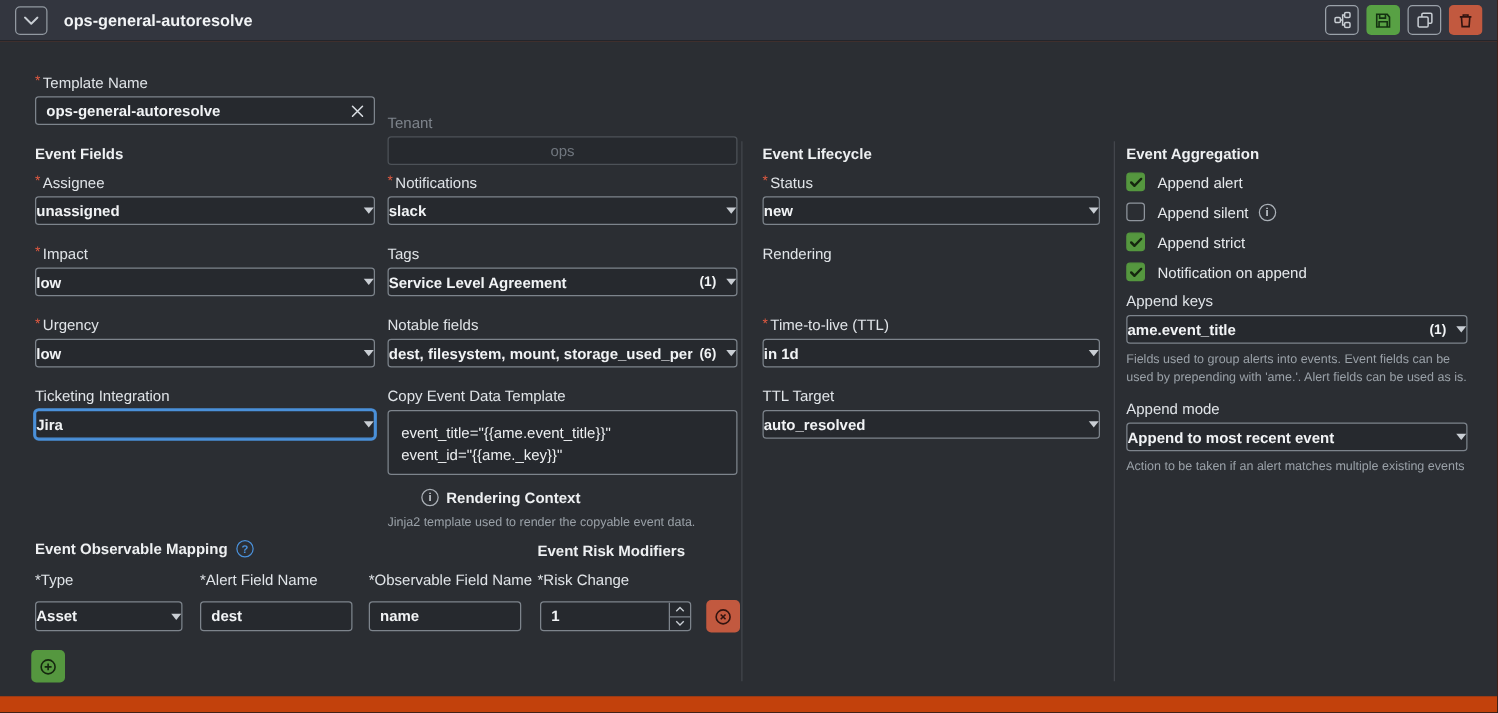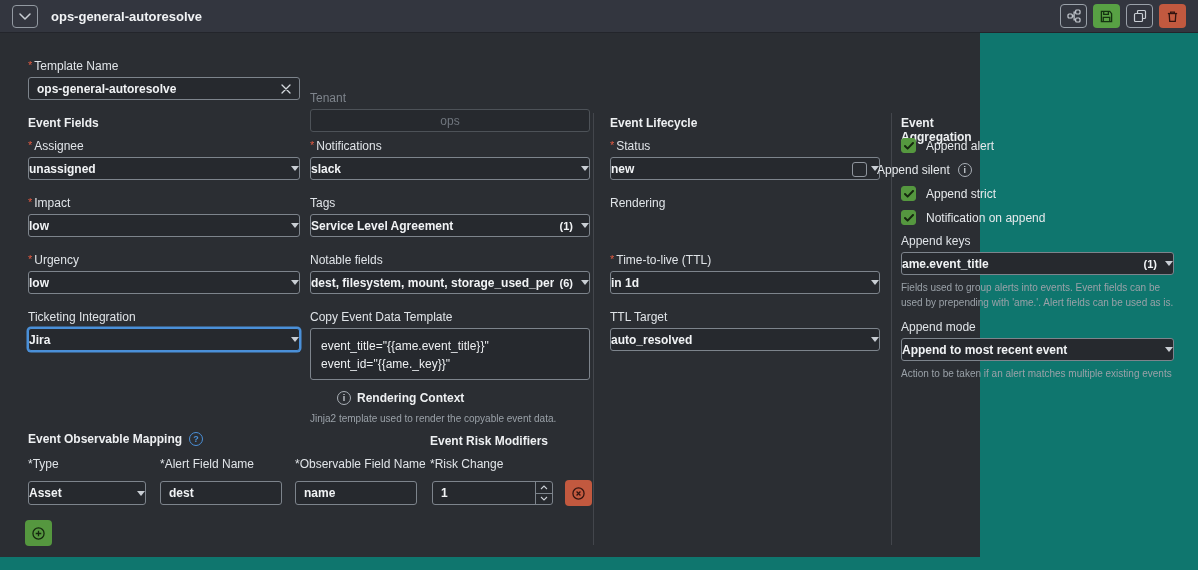--- a/index.html
+++ b/index.html
@@ -1,35 +1,35 @@
 <!DOCTYPE html>
 <html><head>
 <meta charset="utf-8">
 <style>
   * { box-sizing: border-box; }
   html,body { margin:0; padding:0; background:#0e1013; }
   body { font-family:"Liberation Sans","DejaVu Sans",sans-serif; }
 
-  .app { position:relative; width:1198px; height:570px; background:#0f766e; overflow:hidden; }
+  .app { position:relative; width:1198px; height:570px; background:#c2410c; overflow:hidden; }
 
   
   .titlebar { position:absolute; top:0; left:0; width:1198px; height:33px; background:#33363f;
               border-bottom:1px solid #23252b; display:flex; align-items:center; padding:0 12px; }
   .collapse-btn { width:26px; height:23px; border:1px solid #9299a1; border-radius:4px;
                   display:flex; align-items:center; justify-content:center; background:transparent; cursor:pointer; }
   .tb-title { margin-left:13px; font-size:13px; font-weight:700; color:#f1f3f5; }
   .tb-actions { margin-left:auto; display:flex; gap:6px; }
   .tb-btn { width:27px; height:24px; border-radius:4px; display:flex; align-items:center; justify-content:center;
             border:1px solid transparent; cursor:pointer; }
   .tb-btn.outline { border-color:#9aa1a9; background:transparent; }
   .tb-btn.green { background:#58a144; }
   .tb-btn.red { background:#c2593f; }
 
   
-  .content { position:absolute; top:33px; left:0; width:980px; height:524px; background:#2b2e33; }
+  .content { position:absolute; top:33px; left:0; width:1198px; height:524px; background:#2b2e33; }
   .vdiv { position:absolute; width:1px; top:80px; height:432px; background:#43464c; }
 
   .sec-title { position:absolute; font-size:12px; font-weight:700; color:#eef0f2; }
 
   .fld { position:absolute; }
   .lbl { font-size:12px; color:#e0e4e8; height:14px; margin-bottom:4px; white-space:nowrap; }
   .lbl.dim { color:#7e848c;margin-top:32px; }
   .req { color:#e25a41; margin-right:2px; font-size:11px; vertical-align:top; }
 
   .sel, .inp { height:23px; border:1px solid #7d848c; border-radius:3px; background:#26292e;
@@ -268,21 +268,21 @@
 
     <div class="chk-row" style="left:901px; top:104px">
       <span class="chk checked">
         <svg width="10" height="8" viewBox="0 0 10 8">
             <path d="M1 4l2.6 2.6L9 1" stroke="#16270f" stroke-width="2" fill="none" stroke-linecap="round" stroke-linejoin="round"></path>
           </svg>
       </span>
       <span class="chk-lbl">Append alert</span>
     </div>
 
-    <div class="chk-row" style="left:852px; top:128px">
+    <div class="chk-row" style="left:901px; top:128px">
       <span class="chk">
         
       </span>
       <span class="chk-lbl">Append silent</span>
       <span class="circ-icon circ-gray-i"></span>
     </div>
 
     <div class="chk-row" style="left:901px; top:152px">
       <span class="chk checked">
         <svg width="10" height="8" viewBox="0 0 10 8">

